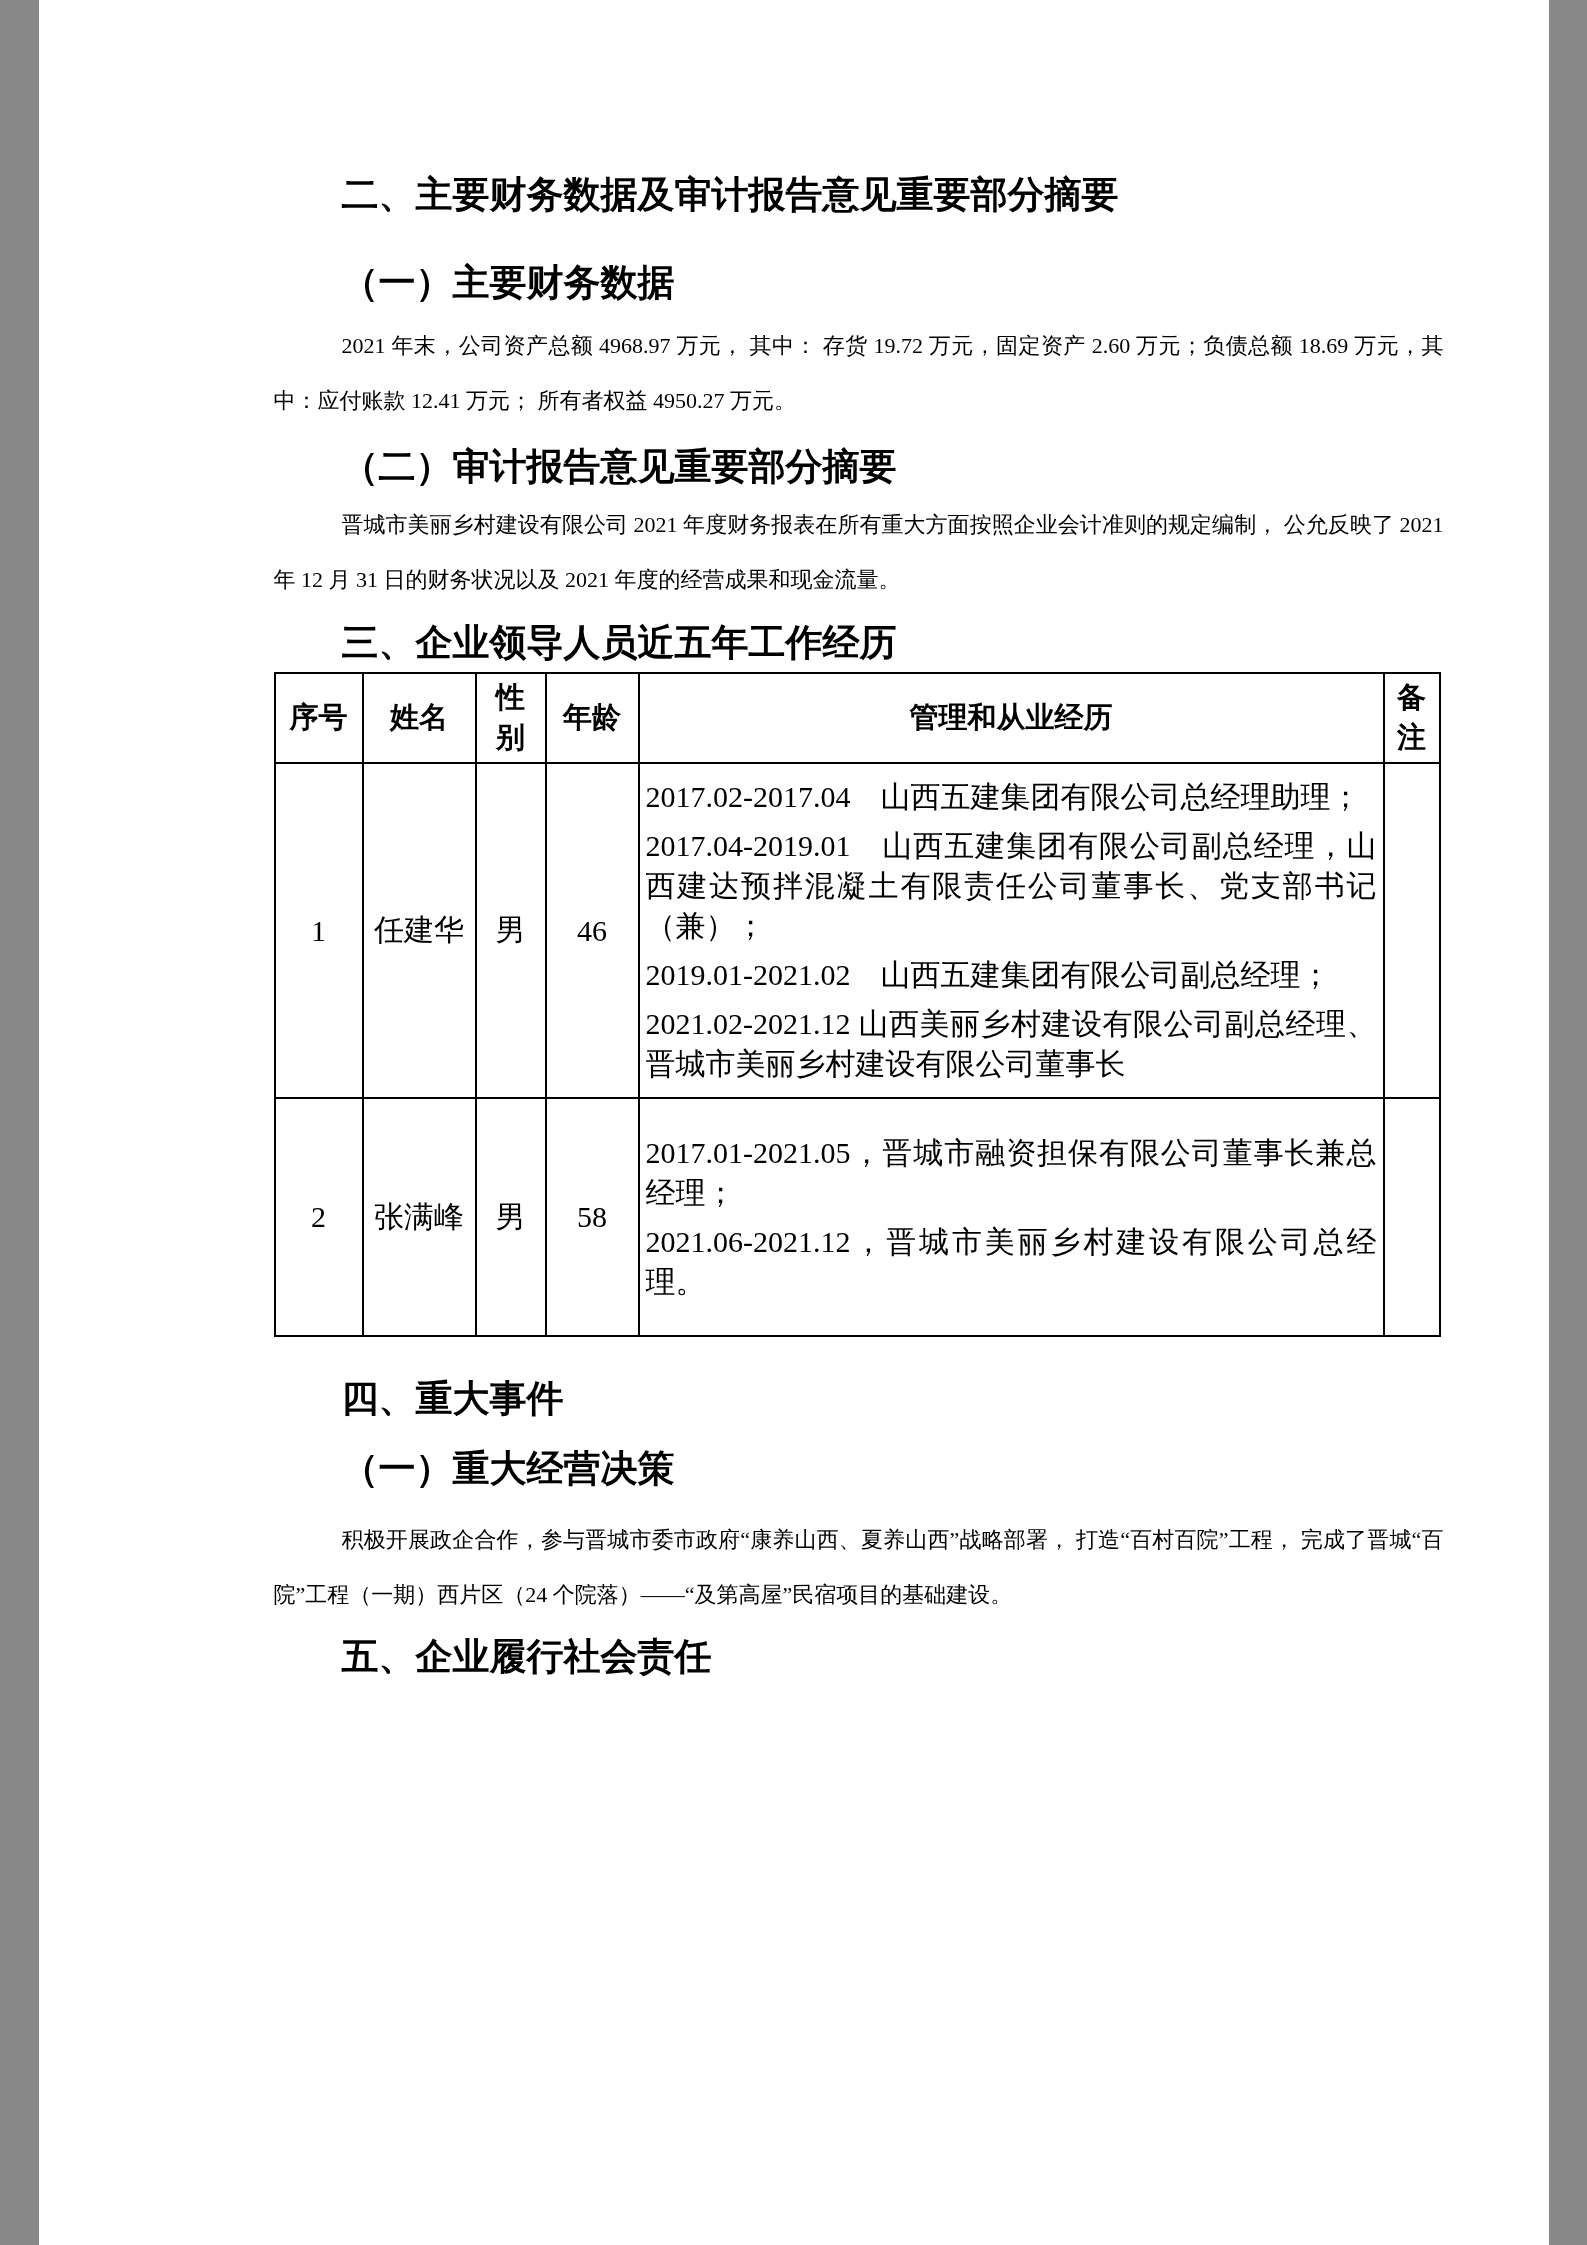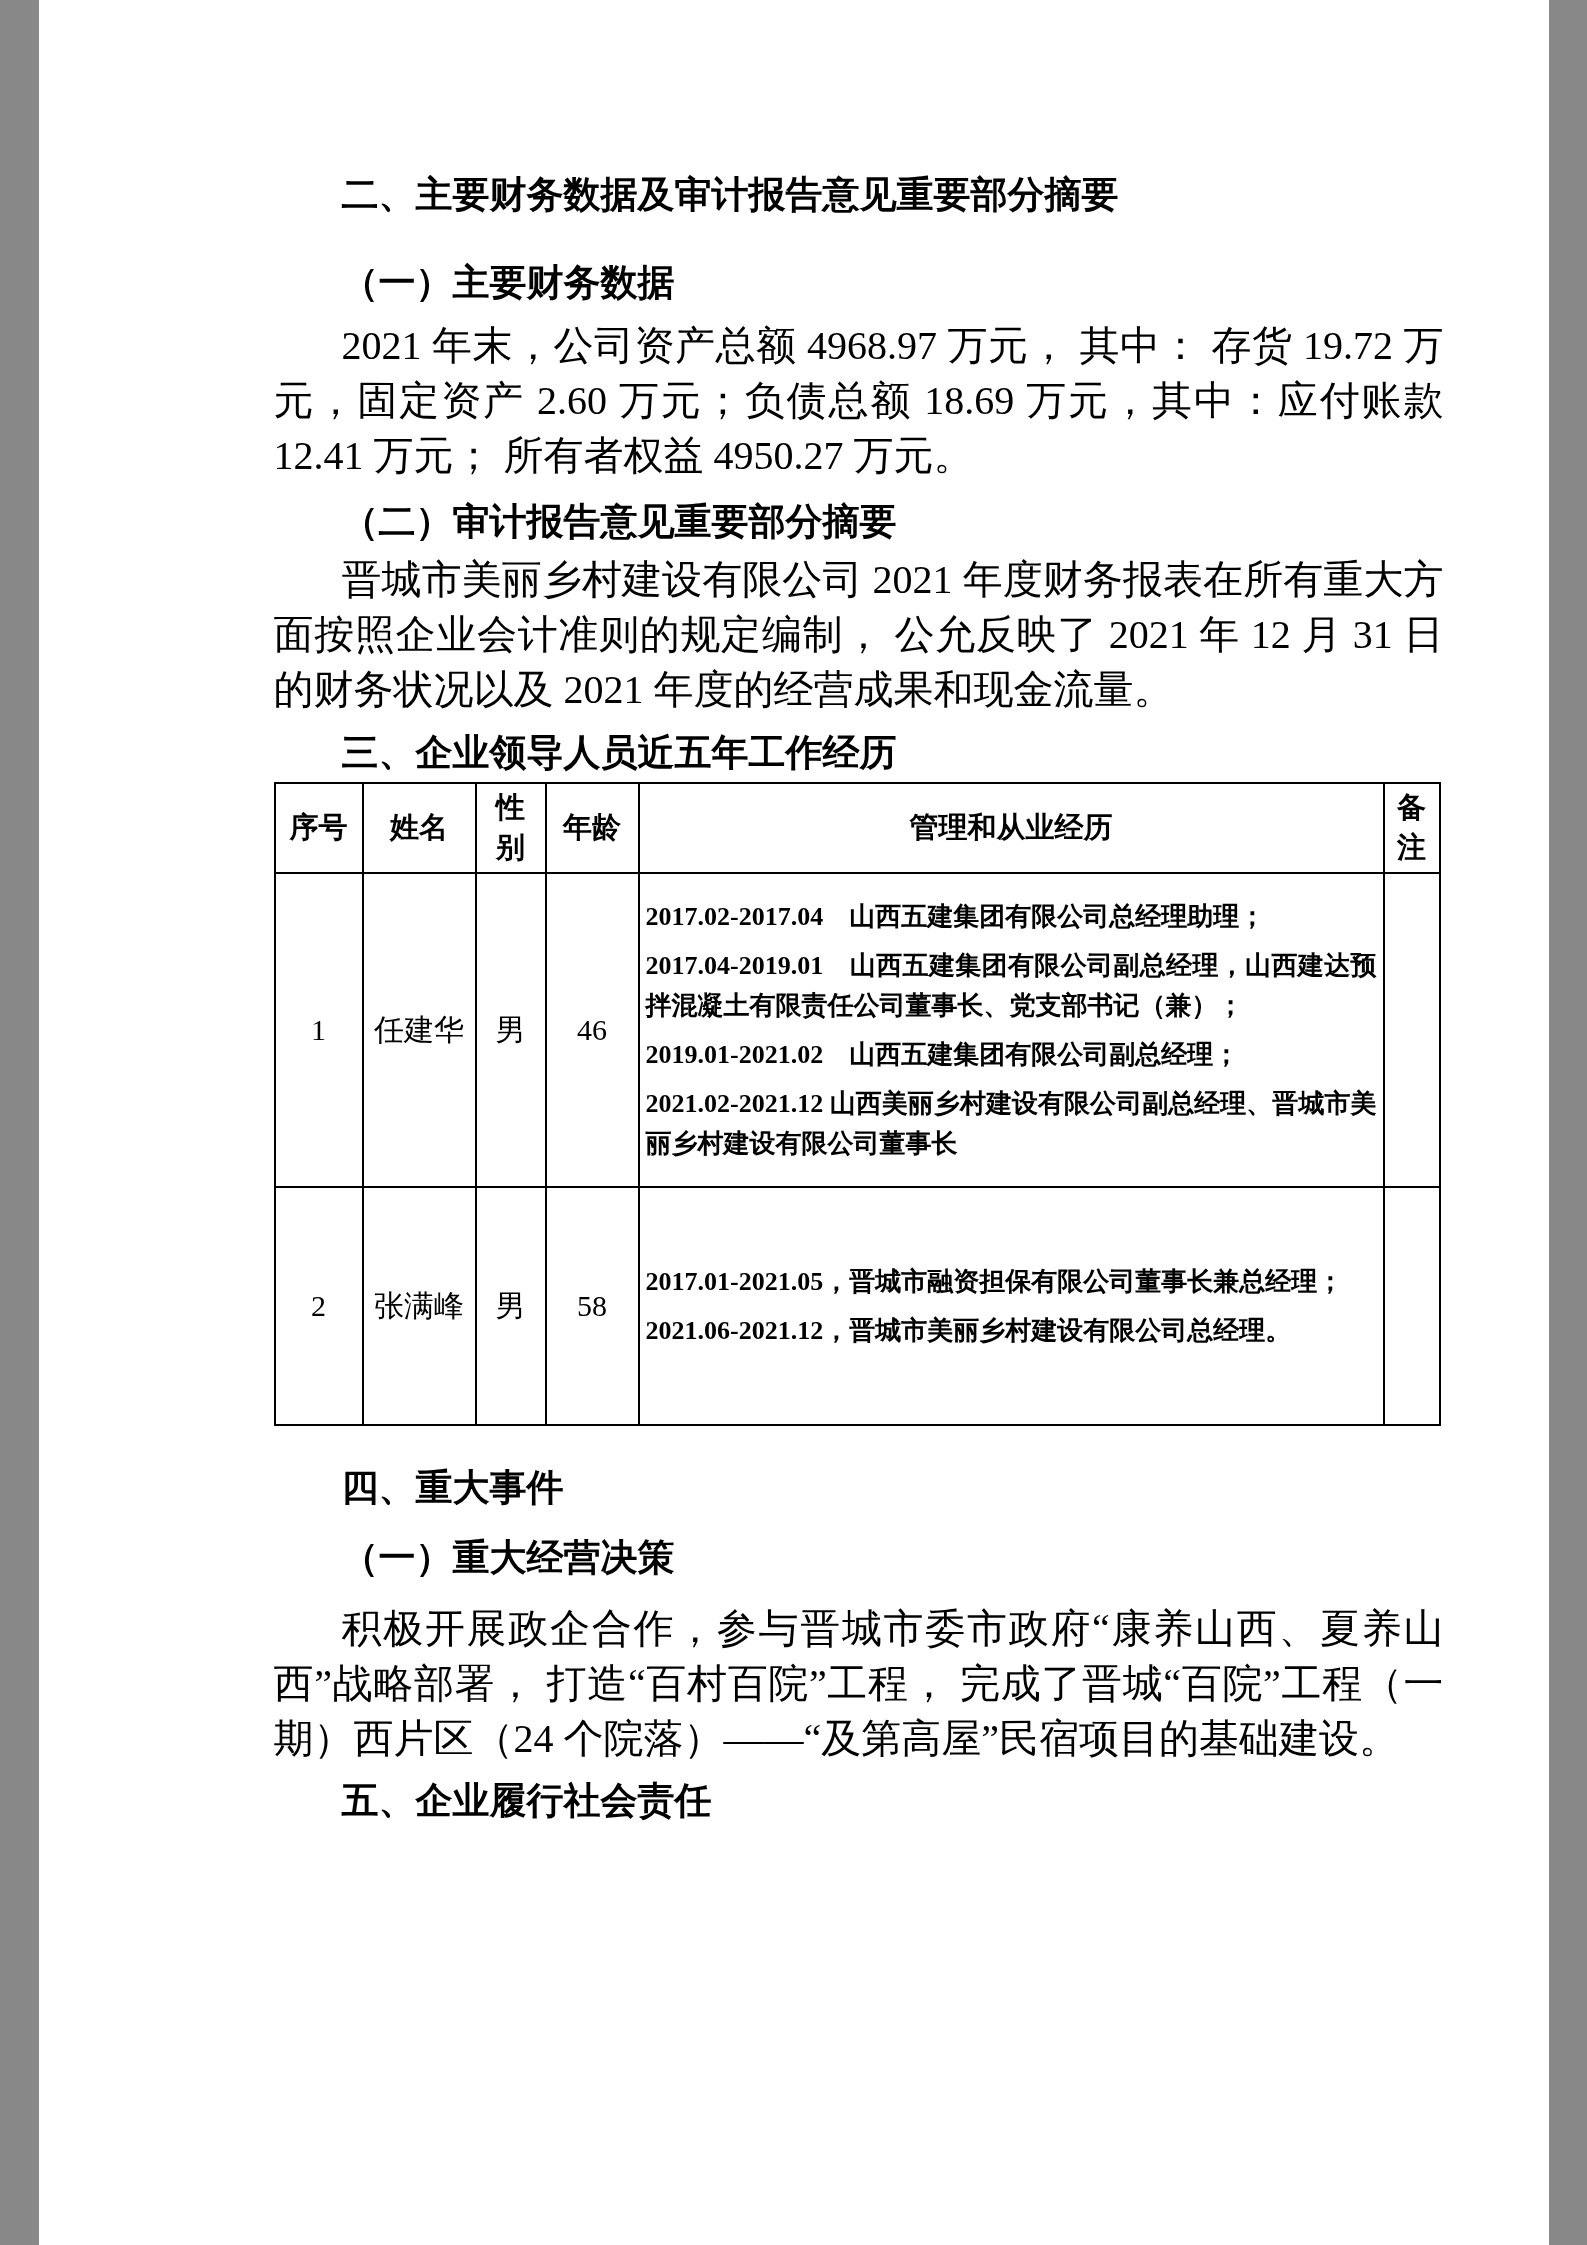--- a/index.html
+++ b/index.html
@@ -19,21 +19,21 @@
   .h {
     font-family: "Liberation Sans", "DejaVu Sans", sans-serif;
     font-weight: bold;
     font-size: 37px;
     line-height: 49px;
     margin: 0;
     padding-left: 68px;
     white-space: nowrap;
   }
   .body-p {
-    font-size: 40px;
+    font-size: 22px;
     line-height: 55px;
     text-align: justify;
     text-indent: 68px;
     margin: 0;
   }
   table.lead {
     border-collapse: collapse;
     table-layout: fixed;
     width: 1165px;
     margin: 0;
@@ -54,23 +54,22 @@
     vertical-align: middle;
   }
   td.c {
     text-align: center;
     vertical-align: middle;
     font-size: 30px;
   }
   td.exp {
     vertical-align: middle;
     text-align: left;
-    font-size: 26px;
+    font-size: 30px;
     padding: 6px 10px 6px 8px;
-    font-weight: bold;
   }
   td.exp p {
     margin: 9px 0;
     line-height: 40px;
     text-align: justify;
   }
   td.note { vertical-align: middle; text-align: center; font-size: 29px; }
 </style>
 </head>
 <body>

